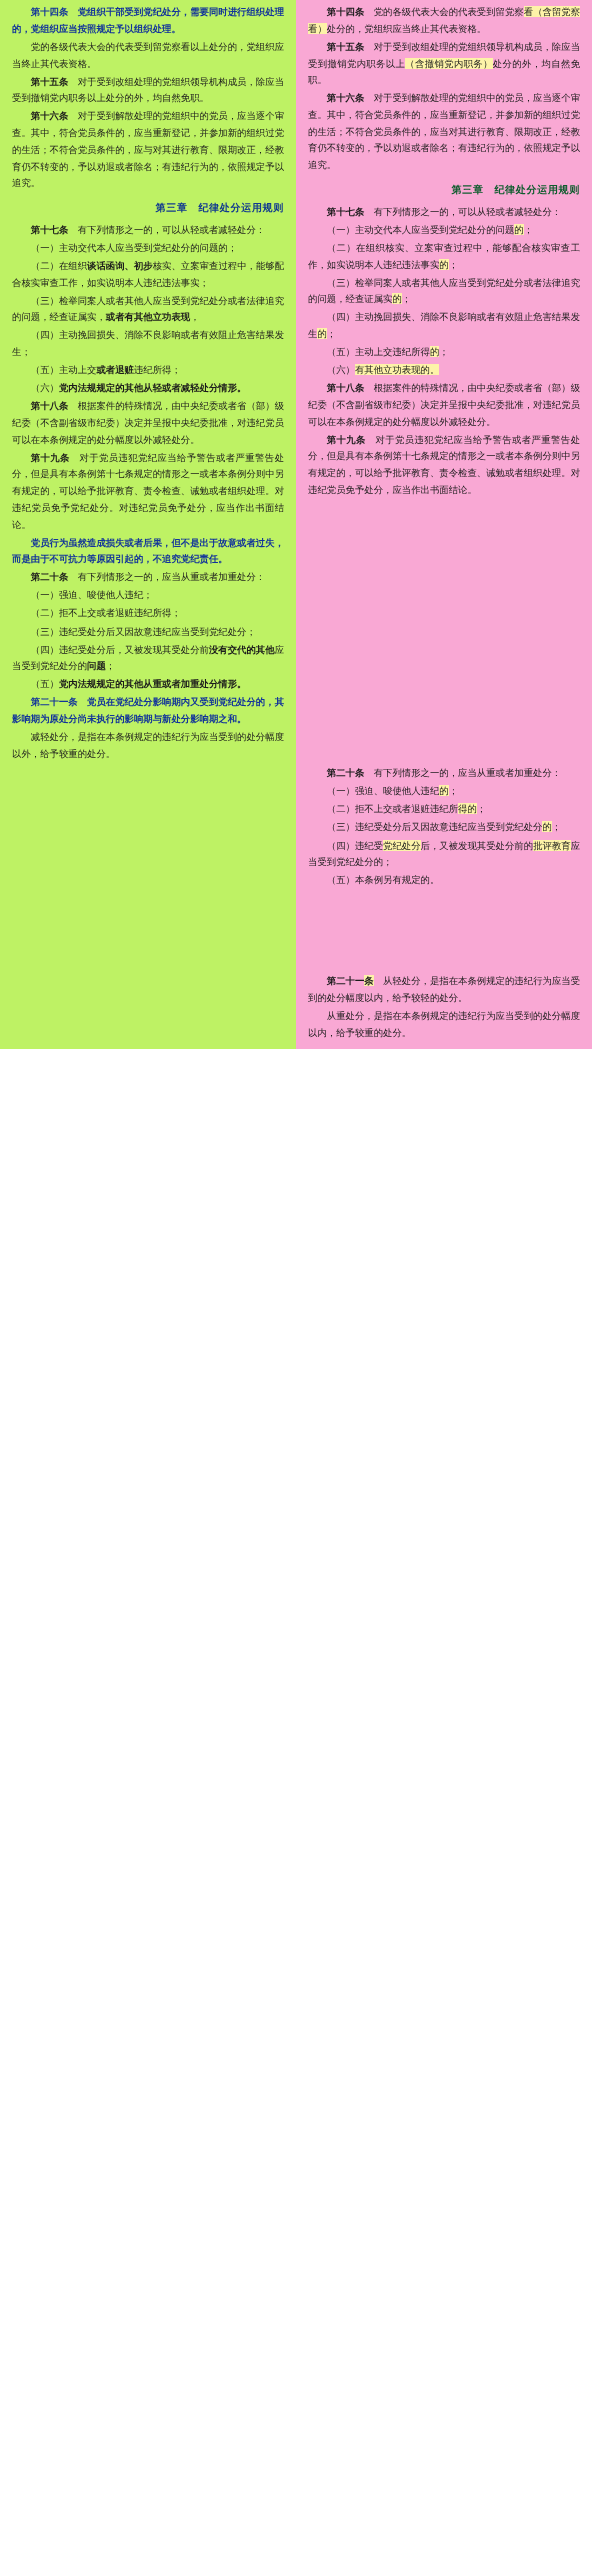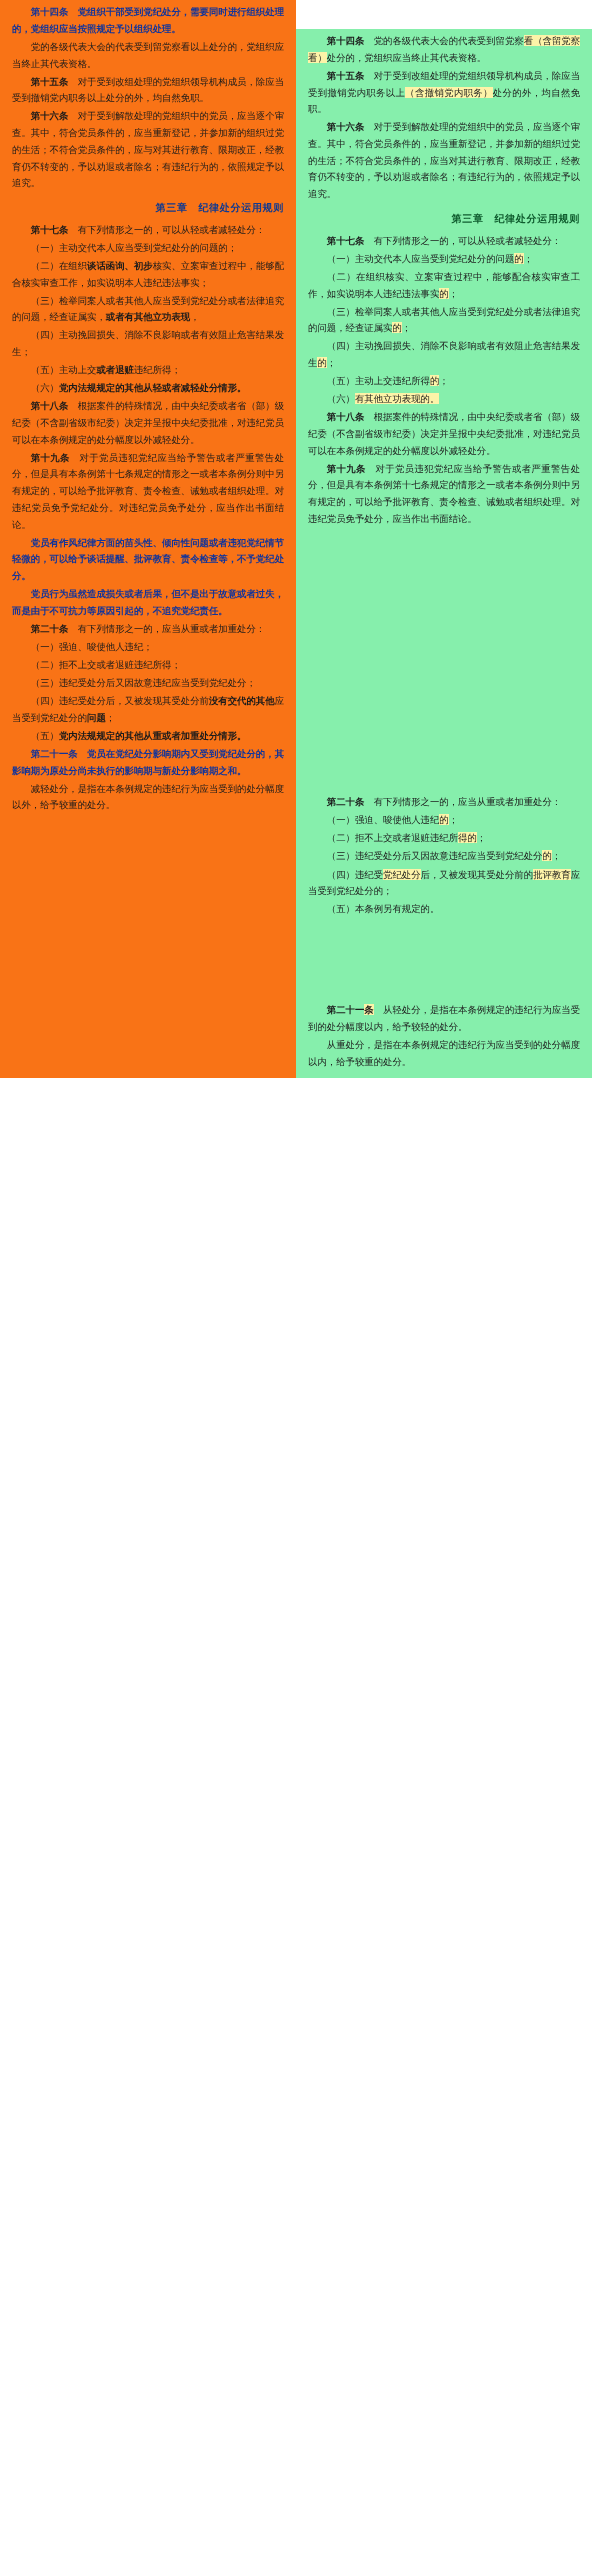--- a/index.html
+++ b/index.html
@@ -22,25 +22,24 @@
     display: flex;
     width: 593px;
     box-sizing: border-box;
   }
   .col {
     width: 296px;
     box-sizing: border-box;
     padding: 4px 12px 6.6px 12px;
   }
   .col.left {
-    background: #f97316;
+    background: #bef264;
   }
   .col.right {
-    background: #86efac;
-    margin-top: 29px;
+    background: #f9a8d4;
   }
   .para {
     font-size: 9.4px;
     line-height: 1.78;
     color: #1b1b1b;
     text-align: justify;
     text-justify: inter-ideograph;
     margin: 0 0 1.3px 0;
     text-indent: 2em;
   }
@@ -97,21 +96,20 @@
       <p class="para">（二）在组织<span class="b">谈话函询、初步</span>核实、立案审查过程中，能够配合核实审查工作，如实说明本人违纪违法事实；</p>
       <p class="para">（三）检举同案人或者其他人应当受到党纪处分或者法律追究的问题，经查证属实，<span class="b">或者有其他立功表现</span>，</p>
       <p class="para">（四）主动挽回损失、消除不良影响或者有效阻止危害结果发生；</p>
       <p class="para">（五）主动上交<span class="b">或者退赃</span>违纪所得；</p>
       <p class="para">（六）<span class="b">党内法规规定的其他从轻或者减轻处分情形。</span></p>
 
       <p class="para"><span class="b">第十八条</span>　根据案件的特殊情况，由中央纪委或者省（部）级纪委（不含副省级市纪委）决定并呈报中央纪委批准，对违纪党员可以在本条例规定的处分幅度以外减轻处分。</p>
 
       <p class="para"><span class="b">第十九条</span>　对于党员违犯党纪应当给予警告或者严重警告处分，但是具有本条例第十七条规定的情形之一或者本条例分则中另有规定的，可以给予批评教育、责令检查、诫勉或者组织处理。对违纪党员免予党纪处分。对违纪党员免予处分，应当作出书面结论。</p>
 
-      <p class="para blue-bold">党员有作风纪律方面的苗头性、倾向性问题或者违犯党纪情节轻微的，可以给予谈话提醒、批评教育、责令检查等，不予党纪处分。</p>
 
       <p class="para blue-bold">党员行为虽然造成损失或者后果，但不是出于故意或者过失，而是由于不可抗力等原因引起的，不追究党纪责任。</p>
 
       <p class="para"><span class="b">第二十条</span>　有下列情形之一的，应当从重或者加重处分：</p>
       <p class="para">（一）强迫、唆使他人违纪；</p>
       <p class="para">（二）拒不上交或者退赃违纪所得；</p>
       <p class="para">（三）违纪受处分后又因故意违纪应当受到党纪处分；</p>
       <p class="para">（四）违纪受处分后，又被发现其受处分前<span class="b">没有交代的其他</span>应当受到党纪处分的<span class="b">问题</span>；</p>
       <p class="para">（五）<span class="b">党内法规规定的其他从重或者加重处分情形。</span></p>
 

